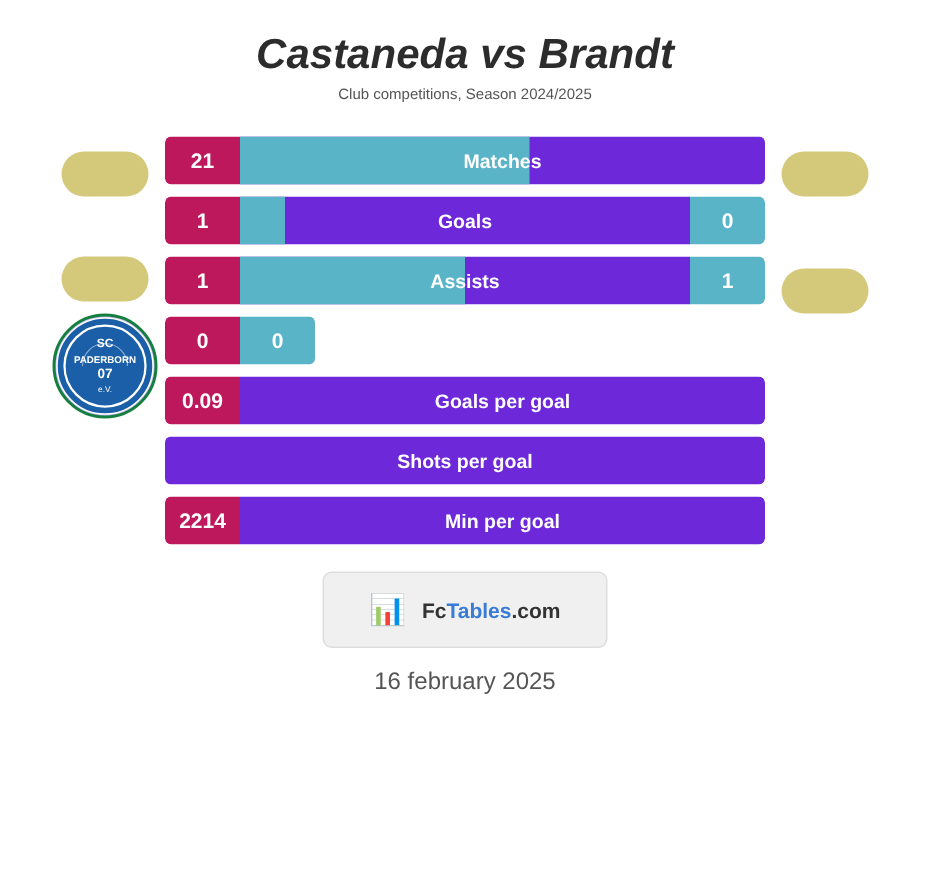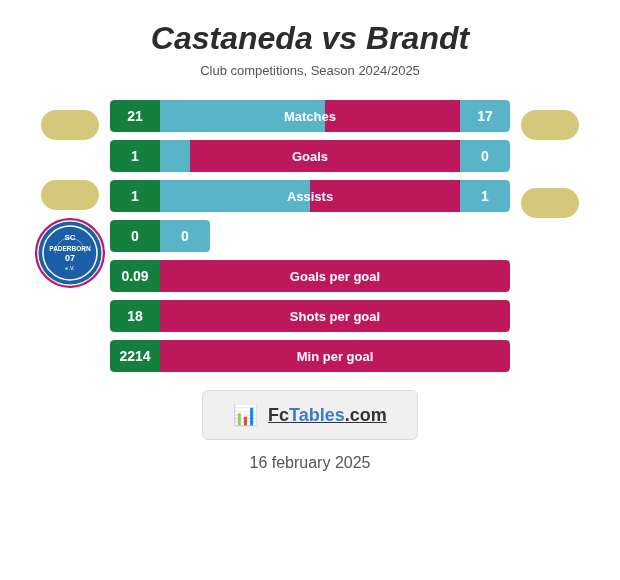--- a/index.html
+++ b/index.html
@@ -8,30 +8,30 @@
       min-height: 580px;
       background: #fff;
       font-family: Arial, sans-serif;
       display: flex;
       flex-direction: column;
       align-items: center;
       padding: 20px 10px;
     }
 
     .title {
-      font-size: 32px;
+      font-size: 28px;
       font-weight: 900;
       color: #2c2c2c;
       text-align: center;
       margin-bottom: 6px;
       font-style: italic;
     }
 
     .subtitle {
-      font-size: 13px;
+      font-size: 10px;
       color: #555;
       text-align: left;
       margin-bottom: 22px;
     }
 
     .comparison-section {
       width: 560px;
       display: flex;
       flex-direction: row;
       align-items: flex-start;
@@ -47,21 +47,21 @@
       width: 80px;
       padding-top: 10px;
       flex-shrink: 0;
     }
 
     .club-logo {
       width: 70px;
       height: 70px;
       border-radius: 50%;
       background: #c4b5fd;
-      border: 2px solid #be185d;
+      border: 2px solid #15803d;
       display: flex;
       align-items: center;
       justify-content: center;
       overflow: hidden;
     }
 
     .logo-svg-container {
       width: 66px;
       height: 66px;
     }
@@ -87,36 +87,36 @@
       display: flex;
       flex-direction: row;
       align-items: center;
       height: 32px;
       border-radius: 4px;
       overflow: hidden;
       position: relative;
     }
 
     .stat-left-val {
-      background: #15803d;
+      background: #be185d;
       color: #fff;
       font-weight: bold;
       font-size: 14px;
       width: 50px;
       height: 100%;
       display: flex;
       align-items: center;
       justify-content: center;
       flex-shrink: 0;
       border-radius: 4px 0 0 4px;
     }
 
     .stat-label-area {
       flex: 1;
-      background: #be185d;
+      background: #6d28d9;
       height: 100%;
       display: flex;
       align-items: center;
       justify-content: center;
       position: relative;
     }
 
     .stat-label {
       color: #fff;
       font-size: 13px;
@@ -164,24 +164,23 @@
       align-items: center;
       gap: 10px;
     }
 
     .fctables-icon {
       font-size: 20px;
       color: #3a7bd5;
     }
 
     .fctables-text {
-      font-size: 18px;
+      font-size: 14px;
       font-weight: bold;
       color: #333;
-      text-decoration: underline;
     }
 
     .fctables-text span {
       color: #3a7bd5;
     }
 
     .date-text {
       font-size: 16px;
       color: #555;
       margin-top: 14px;
@@ -226,21 +225,20 @@
     </div>
   </div>
 
   <div class="stats-column" id="stats-container">
   <div class="stat-row">
         <div class="stat-left-val">21</div>
         <div class="stat-label-area">
           <div class="stat-bar-fill" style="width: 55%;"></div>
           <span class="stat-label">Matches</span>
         </div>
-        <div class="stat-right-val">17</div>
       </div>
       <div class="stat-row">
         <div class="stat-left-val">1</div>
         <div class="stat-label-area">
           <div class="stat-bar-fill" style="width: 10%;"></div>
           <span class="stat-label">Goals</span>
         </div>
         <div class="stat-right-val">0</div>
       </div>
       <div class="stat-row">
@@ -255,21 +253,20 @@
         <div class="stat-left-val">0</div>
         <div class="stat-right-val">0</div>
       </div>
       <div class="stat-row stat-row-single">
         <div class="stat-left-val">0.09</div>
         <div class="stat-label-area">
           <span class="stat-label">Goals per goal</span>
         </div>
       </div>
       <div class="stat-row stat-row-single">
-        <div class="stat-left-val">18</div>
         <div class="stat-label-area">
           <span class="stat-label">Shots per goal</span>
         </div>
       </div>
       <div class="stat-row stat-row-single">
         <div class="stat-left-val">2214</div>
         <div class="stat-label-area">
           <span class="stat-label">Min per goal</span>
         </div>
       </div>

